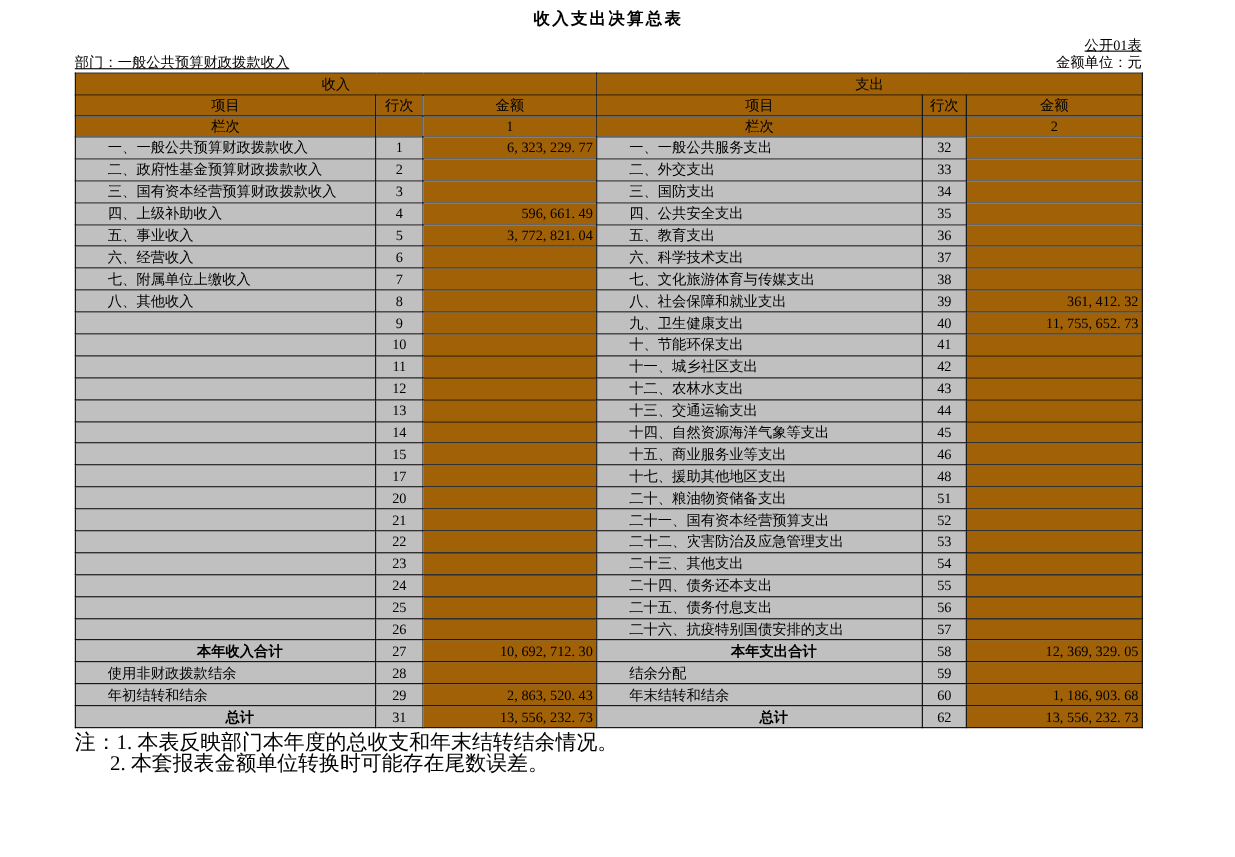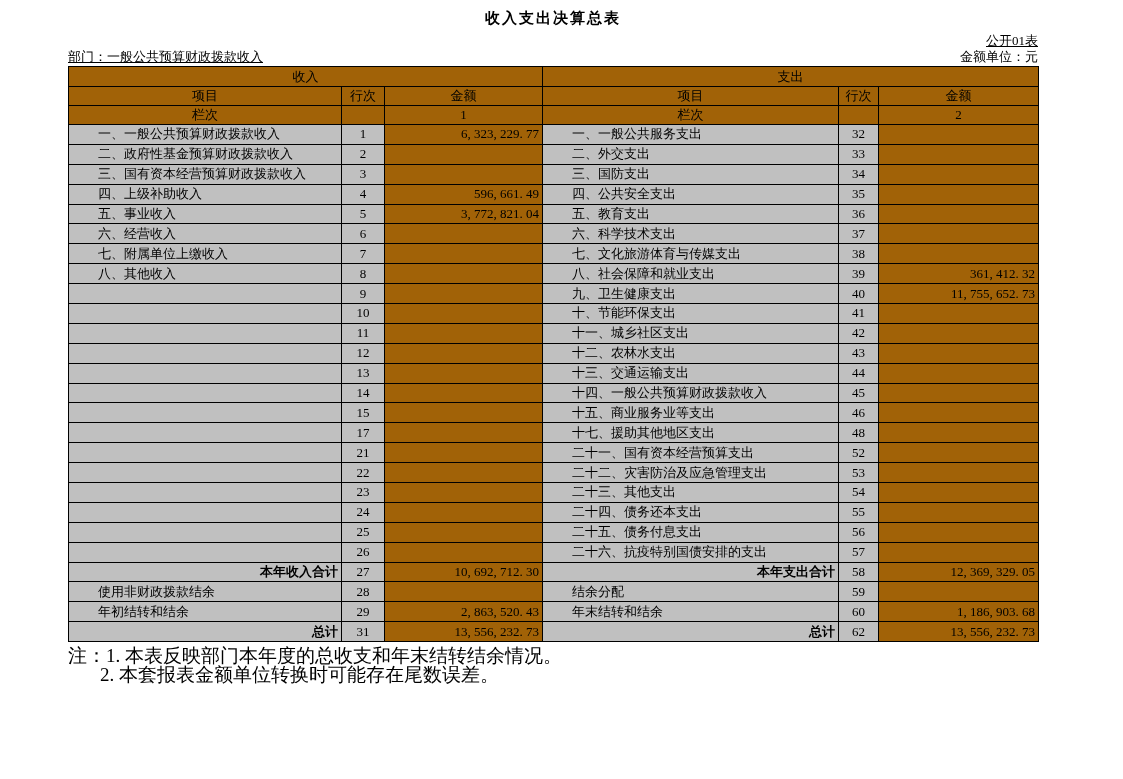--- a/index.html
+++ b/index.html
@@ -13,21 +13,21 @@
   table { border-collapse:collapse; table-layout:fixed; width:970px; margin-top:1px; }
   td { border:1px solid #000; font-size:13px; line-height:18px; padding:0 3px; overflow:hidden; white-space:nowrap; }
   tr.hdr-top td { height:20px; }
   tr.hdr td { height:18px; }
   tr.data { height:19.9px; }
   .gray { background:#a16207; }
   .center { text-align:center; }
   .label { background:#c0c0c0; text-align:left;padding-left:29px; }
   .rowno { background:#c0c0c0; text-align:center; }
   .amount { background:#a16207; text-align:right; }
-  .total-label { text-align:right; font-weight:bold; }
+  .total-label { text-align:center; font-weight:bold; }
   .notes { font-size:19px; line-height:19px; margin-top:4px; }
   .note2 { padding-left:32px; }
 </style>
 </head>
 <body>
 
 <div class="sheet">
   <div class="title">收入支出决算总表</div>
   <div class="form-code">公开01表</div>
   <div class="meta-row">
@@ -166,38 +166,46 @@
           <td class="rowno">13</td>
           <td class="amount"></td>
           <td class="label">十三、交通运输支出</td>
           <td class="rowno">44</td>
           <td class="amount"></td>
         </tr>
         <tr class="data">
           <td class="label"></td>
           <td class="rowno">14</td>
           <td class="amount"></td>
-          <td class="label">十四、一般公共预算财政拨款收入</td>
+          <td class="label">十四、自然资源海洋气象等支出</td>
           <td class="rowno">45</td>
           <td class="amount"></td>
         </tr>
         <tr class="data">
           <td class="label"></td>
           <td class="rowno">15</td>
           <td class="amount"></td>
           <td class="label">十五、商业服务业等支出</td>
           <td class="rowno">46</td>
           <td class="amount"></td>
         </tr>
         <tr class="data">
           <td class="label"></td>
           <td class="rowno">17</td>
           <td class="amount"></td>
           <td class="label">十七、援助其他地区支出</td>
           <td class="rowno">48</td>
+          <td class="amount"></td>
+        </tr>
+        <tr class="data">
+          <td class="label"></td>
+          <td class="rowno">20</td>
+          <td class="amount"></td>
+          <td class="label">二十、粮油物资储备支出</td>
+          <td class="rowno">51</td>
           <td class="amount"></td>
         </tr>
         <tr class="data">
           <td class="label"></td>
           <td class="rowno">21</td>
           <td class="amount"></td>
           <td class="label">二十一、国有资本经营预算支出</td>
           <td class="rowno">52</td>
           <td class="amount"></td>
         </tr>

